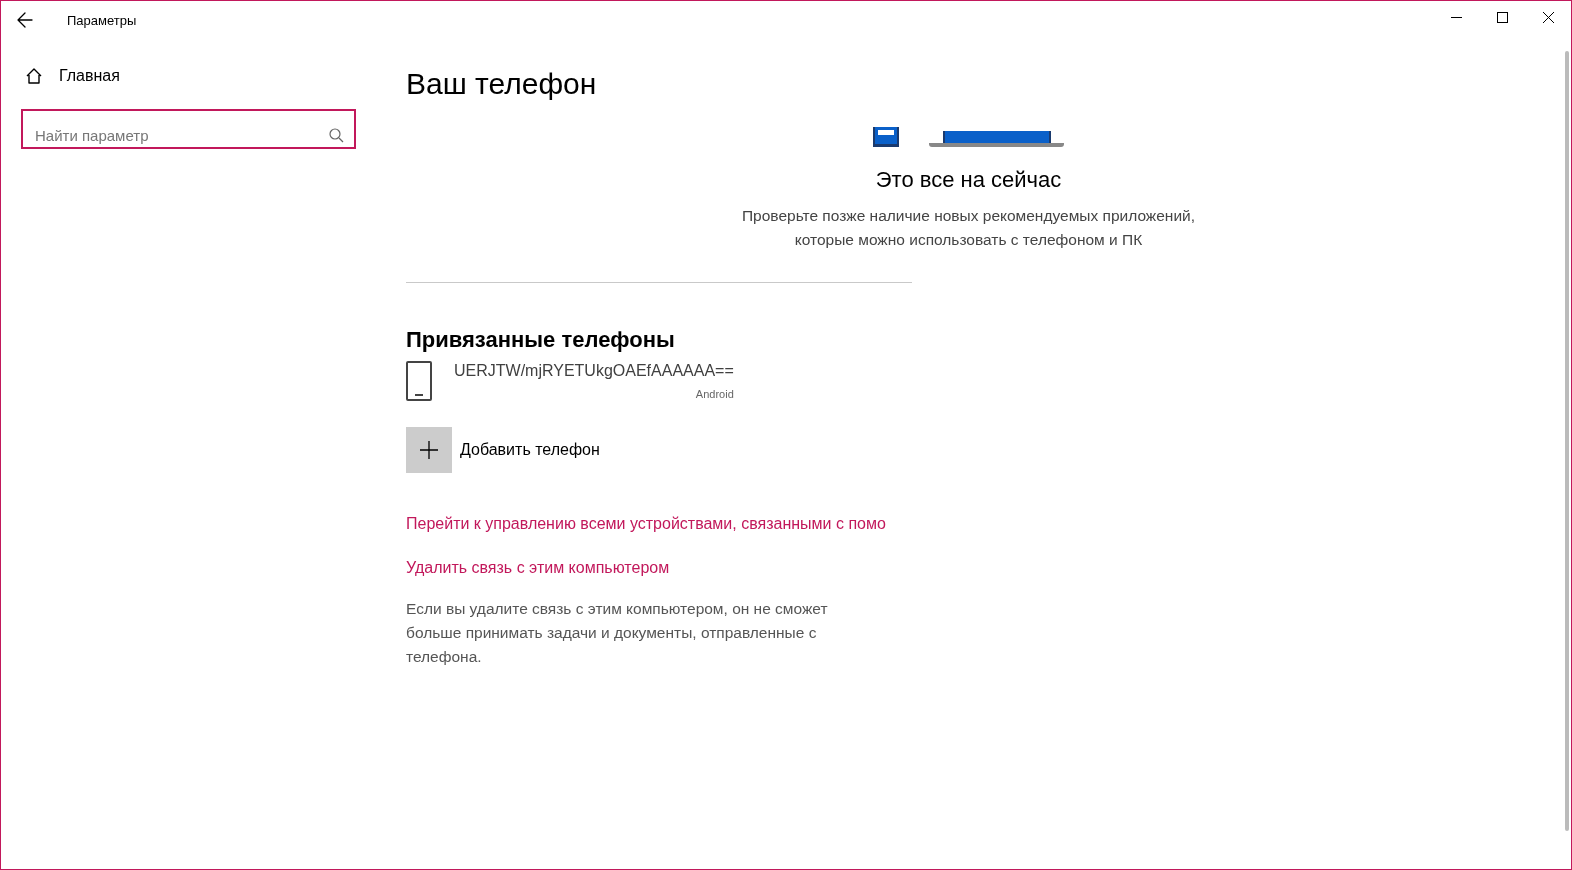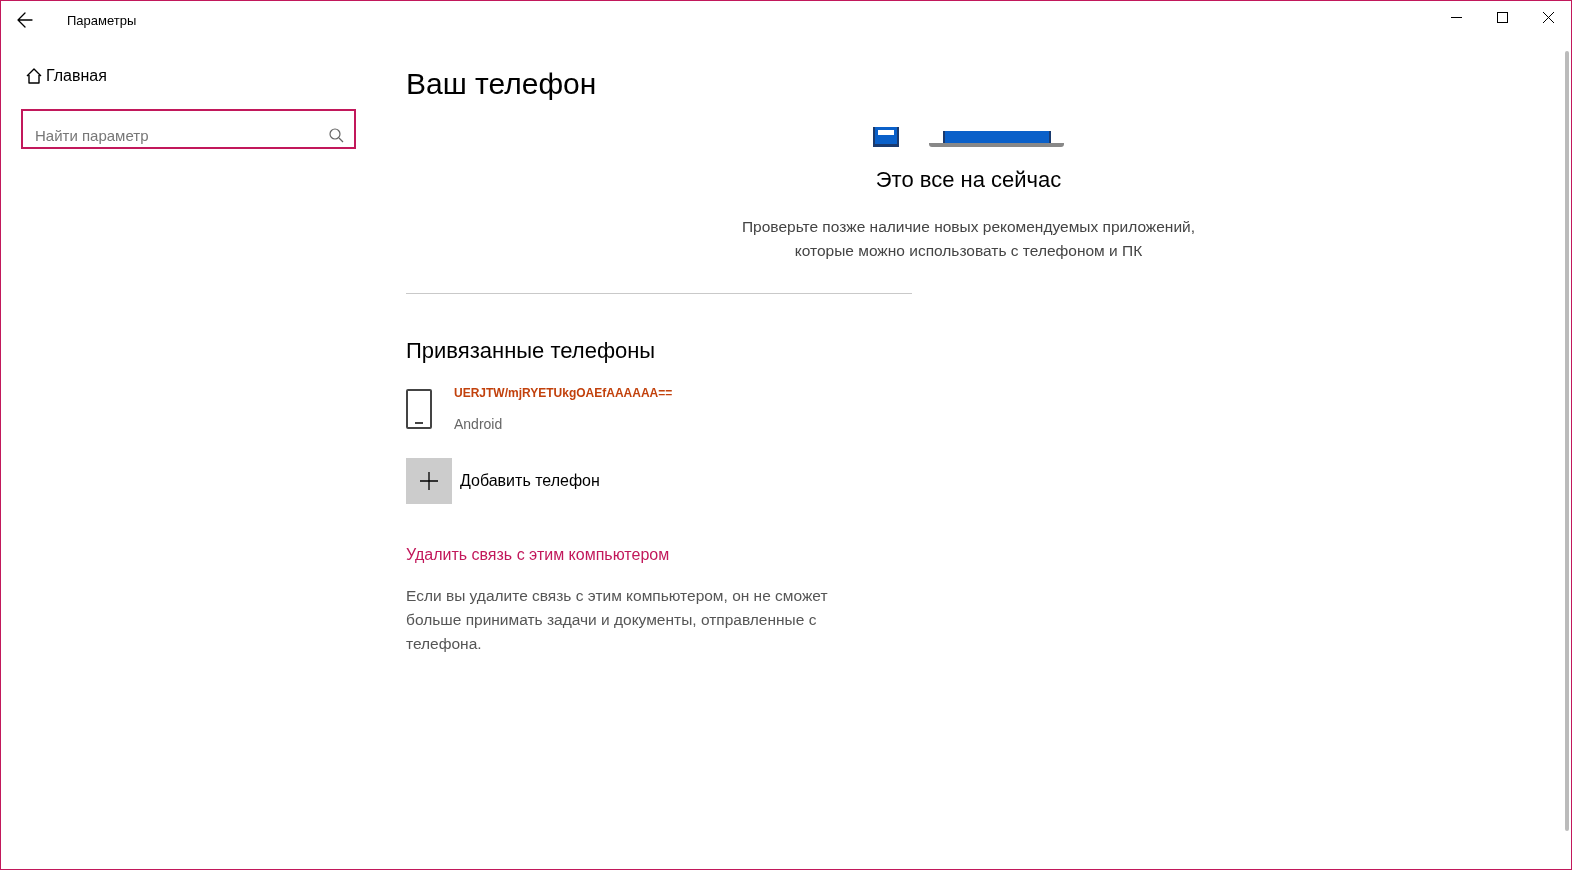--- a/index.html
+++ b/index.html
@@ -5,43 +5,43 @@
   * { box-sizing: border-box; margin: 0; padding: 0; }
   html, body { width: 1572px; height: 870px; font-family: "Segoe UI", Arial, sans-serif; background: #fff; color: #000; overflow: hidden; }
   .window { width: 100%; height: 100%; border: 1px solid #c2185b; display: flex; flex-direction: column; position: relative; }
   .titlebar { height: 38px; display: flex; align-items: center; position: relative; }
   .back-btn { width: 48px; height: 38px; display: flex; align-items: center; justify-content: center; cursor: pointer; }
   .title-text { font-size: 13px; color: #000; margin-left: 18px; }
   .win-controls { position: absolute; right: 0; top: 0; display: flex; }
   .win-btn { width: 46px; height: 32px; display: flex; align-items: center; justify-content: center; cursor: pointer; }
   .body { flex: 1; display: flex; min-height: 0; }
   .sidebar { width: 375px; padding: 28px 20px 0 20px; }
-  .home-row { display: flex; align-items: center; gap: 3px; font-size: 16px; cursor: pointer; margin-bottom: 24px; padding-left: 4px; }
+  .home-row { display: flex; align-items: center; gap: 16px; font-size: 16px; cursor: pointer; margin-bottom: 24px; padding-left: 4px; }
   .search-wrap { border: 2px solid #c2185b; height: 40px; display: flex; align-items: center; padding: 12px 10px 0 12px; margin-bottom: 28px; }
   .search-input { flex: 1; border: none; outline: none; font-size: 15px; color: #555; background: transparent; }
   .search-input::placeholder { color: #777; }
   .nav-item { font-size: 15px; font-weight: 600; padding: 6px 0 6px 2px; }
   .main { flex: 1; padding: 28px 40px 0 30px; overflow-y: auto; position: relative; }
   .main h1 { font-size: 30px; font-weight: 400; margin-bottom: 26px; }
   .hero { width: 510px; margin: 0 auto 12px auto; text-align: center; }
   .devices-illus { display: flex; justify-content: center; align-items: flex-end; gap: 30px; margin-bottom: 20px; }
   .phone-illus { width: 26px; height: 20px; border: 2px solid #1a3a6e; border-top: none; border-bottom: 3px solid #1a3a6e; background: #0a60c9; position: relative; }
   .phone-illus::after { content: ""; position: absolute; left: 3px; right: 3px; top: 3px; height: 5px; background: #fff; }
   .laptop-illus { width: 135px; height: 16px; position: relative; }
   .laptop-screen { width: 108px; height: 12px; margin: 0 auto; border: 2px solid #1a3a6e; border-bottom: none; border-top: none; background: #0a60c9; }
   .laptop-base { width: 135px; height: 4px; background: #888; border-radius: 0 0 3px 3px; }
-  .hero h2 { font-size: 22px; font-weight: 400; margin-bottom: 22px; }
+  .hero h2 { font-size: 22px; font-weight: 400; margin-bottom: 11px; }
   .hero p { font-size: 15.5px; color: #444; line-height: 1.55; }
   .divider { border: none; border-top: 1px solid #c9c9c9; margin: 30px 0 44px 0; width: 506px; }
-  .section-title { font-size: 22px; font-weight: 400; margin-bottom: 22px; }
+  .section-title { font-size: 22px; font-weight: 700; margin-bottom: 8px; }
   .phone-item { display: flex; align-items: center; gap: 22px; margin-bottom: 26px; }
   .phone-icon-box { width: 26px; height: 40px; border: 2px solid #444; border-radius: 2px; position: relative; }
   .phone-icon-box::after { content: ""; position: absolute; bottom: 3px; left: 50%; transform: translateX(-50%); width: 8px; height: 2px; background: #444; }
-  .phone-info .primary { font-size: 12px; color: #c2410c; font-weight: bold; }
-  .phone-info .secondary { font-size: 14px; color: #666; margin-top: 16px; }
+  .phone-info .primary { font-size: 16px; color: #404040; }
+  .phone-info .secondary { font-size: 11px; color: #666; margin-top: 8px; text-align: right; }
   .add-row { display: flex; align-items: center; gap: 8px; margin-bottom: 42px; cursor: pointer; }
   .add-tile { width: 46px; height: 46px; background: #ccc; display: flex; align-items: center; justify-content: center; }
   .add-label { font-size: 16px; }
   .link { color: #c2185b; font-size: 16px; cursor: pointer; display: block; margin-bottom: 26px; }
   .unlink-desc { font-size: 15.5px; color: #555; line-height: 1.55; max-width: 480px; margin-top: -6px; }
   .scrollbar { position: absolute; right: 2px; top: 50px; width: 4px; height: 780px; background: #bbb; border-radius: 2px; }
 </style>
 </head>
 <body>
 
@@ -120,20 +120,21 @@
 
       <div class="add-row">
         <div class="add-tile">
           <svg width="20" height="20" viewBox="0 0 20 20">
             <path d="M10 1 V19 M1 10 H19" stroke="#000" stroke-width="1.3"></path>
           </svg>
         </div>
         <span class="add-label">Добавить телефон</span>
       </div>
 
+      <a class="link">Перейти к управлению всеми устройствами, связанными с помо</a>
       <a class="link">Удалить связь с этим компьютером</a>
       <p class="unlink-desc">Если вы удалите связь с этим компьютером, он не сможет больше принимать задачи и документы, отправленные с телефона.</p>
 
     </div>
   </div>
 
   <div class="scrollbar"></div>
 </div>
 
 </body></html>

